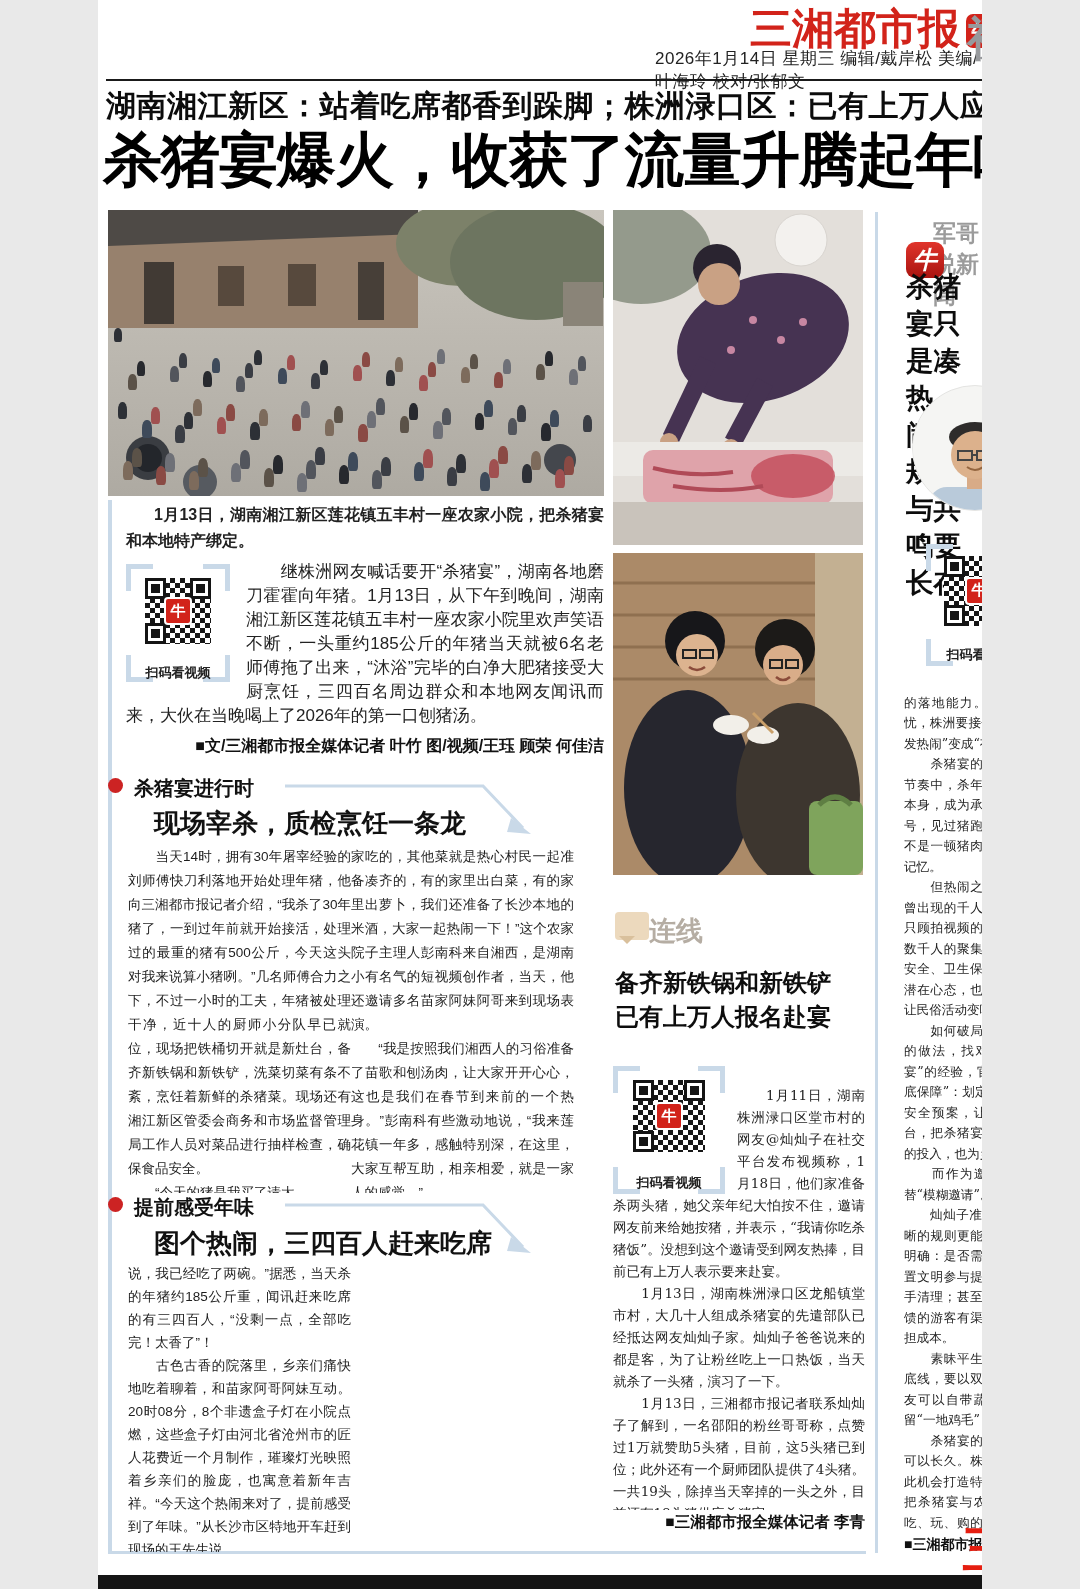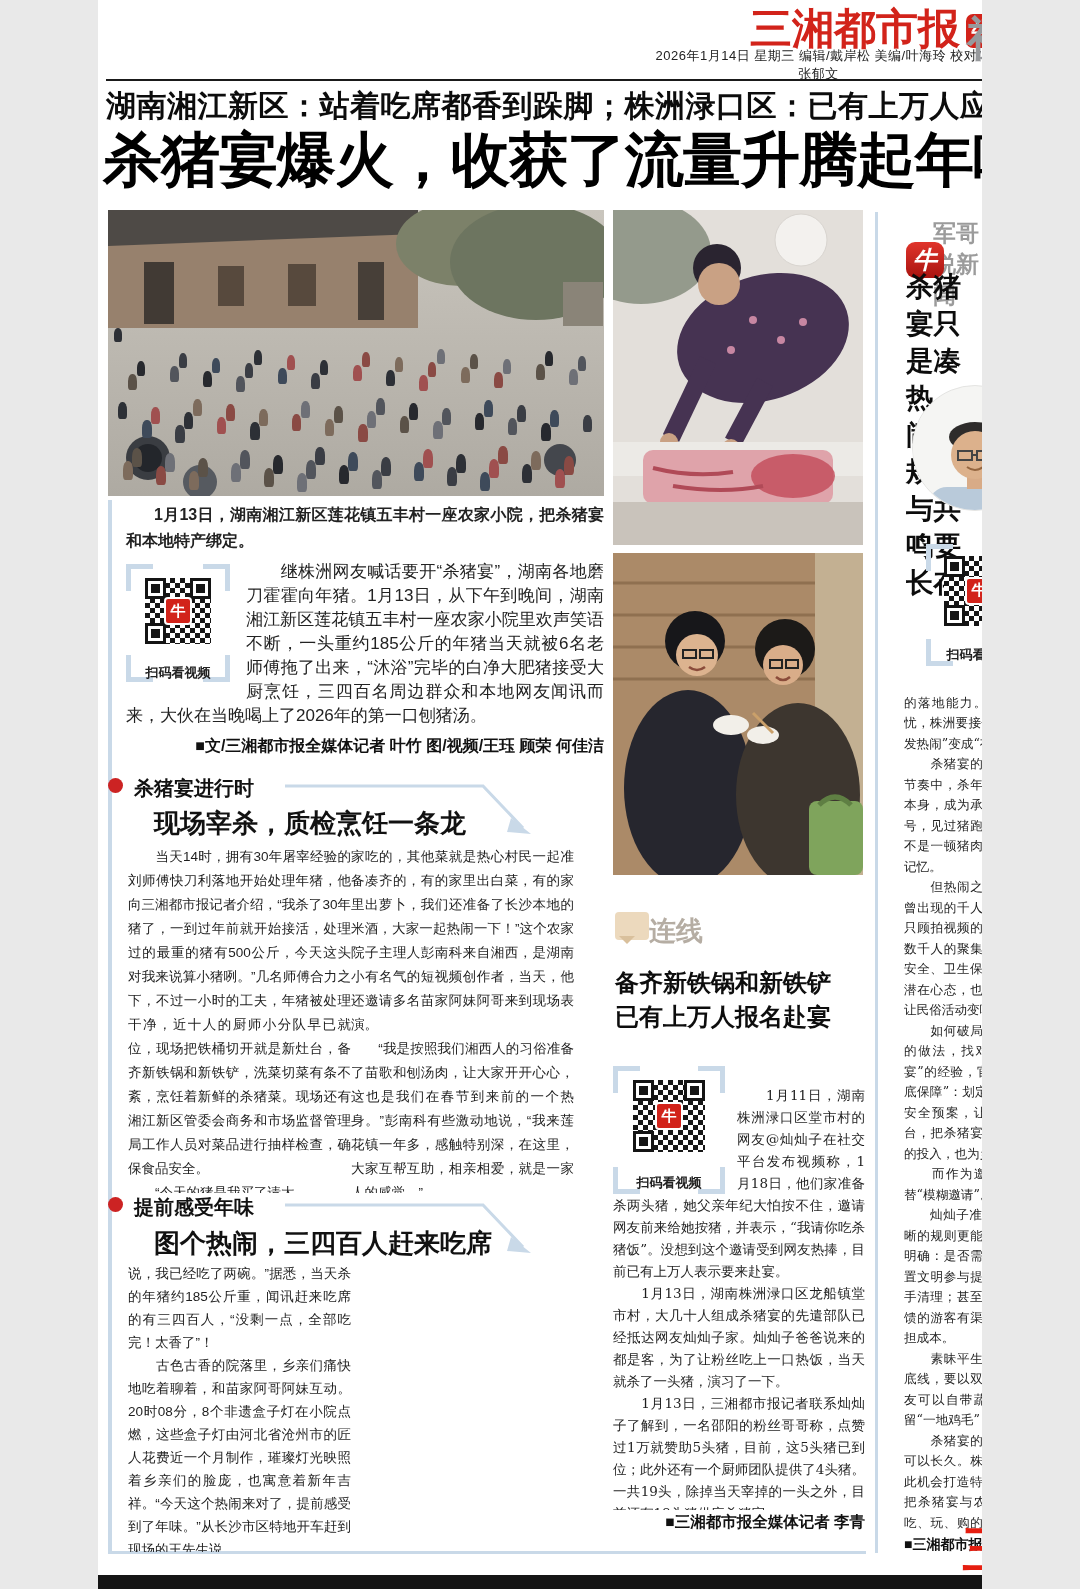--- a/index.html
+++ b/index.html
@@ -5,21 +5,21 @@
   html,body{margin:0;padding:0;background:#e9e9e9;}
   #page{position:relative;width:884px;height:1589px;margin:0 auto;background:#ffffff;
         font-family:"Liberation Sans","DejaVu Sans",sans-serif;color:#1c1c1c;overflow:hidden;}
   .abs{position:absolute;}
 
   
   .paper-logo{left:652px;top:8px;font-size:42px;font-weight:900;color:#d2231a;letter-spacing:0;line-height:42px;}
   .brand-badge{left:868px;top:14px;width:34px;height:34px;background:#d2231a;border-radius:7px;
                color:#fff;font-weight:900;font-size:23px;display:flex;align-items:center;justify-content:center;}
   .video-brand{left:908px;top:18px;font-size:20px;font-weight:800;color:#2b2b2b;line-height:30px;}
-  .date-line{left:557px;top:47px;font-size:13px;color:#222;letter-spacing:0.5px;text-align:center;}
+  .date-line{left:557px;top:47px;font-size:17px;color:#222;letter-spacing:0.5px;}
   .section-block{left:864px;top:8px;width:208px;height:62px;display:flex;align-items:center;justify-content:flex-end;gap:10px;}
   .section-name,.page-no{font-size:47px;font-weight:800;color:#97999c;line-height:50px;}
   .sect-divider{width:3px;height:46px;background:#b9bcc0;}
   .head-rule{left:8px;top:79px;width:1064px;height:2px;background:#1a1a1a;}
 
   
   .kicker{left:8px;top:86px;font-size:30px;font-weight:800;color:#0c0c0c;white-space:nowrap;letter-spacing:0.5px;}
   .headline{left:5px;top:121px;font-size:59px;font-weight:900;color:#000;white-space:nowrap;letter-spacing:-1px;}
 
   

